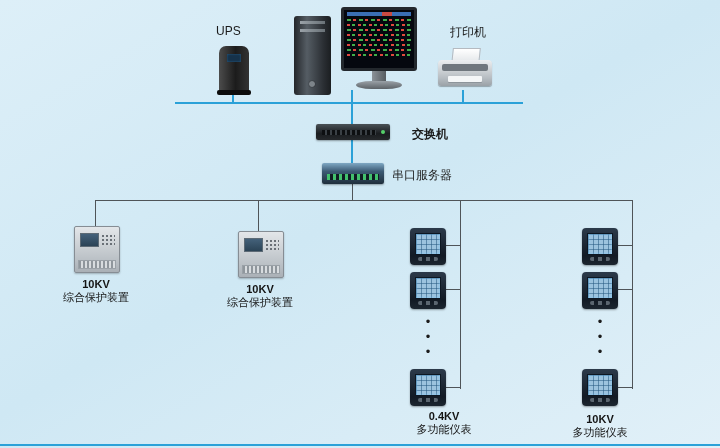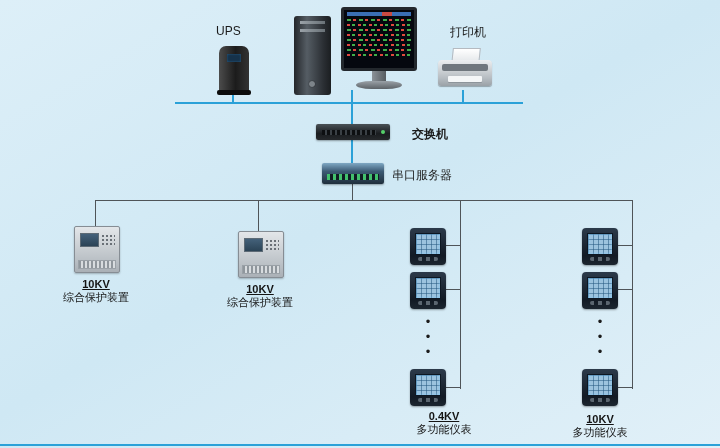--- a/index.html
+++ b/index.html
@@ -8,21 +8,21 @@
           background:linear-gradient(150deg,#ddeff8 0%,#cfe8f4 48%,#e1f0f8 100%);}
 
   
   .wire{position:absolute;background:var(--wire,#555);}
   .bus{position:absolute;background:var(--bus,#2ba1d8);}
 
   
   .lbl{position:absolute;color:#1b1b1b;font-size:12px;white-space:nowrap;}
   .node-label{position:absolute;transform:translateX(-50%);text-align:center;color:#141414;
               font-size:11px;line-height:13px;white-space:nowrap;}
-  .node-label .kv{font-weight:bold;text-decoration:underline;}
+  .node-label .kv{font-weight:bold;}
   .dots{position:absolute;transform:translateX(-50%);white-space:pre-line;font-size:13px;
         line-height:15px;color:#1b1b1b;text-align:center;}
 
   
   .ups{position:absolute;left:219px;top:46px;width:30px;height:46px;
        background:linear-gradient(90deg,#4c4c4c,#1c1c1c 55%,#333);border-radius:7px 7px 2px 2px;}
   .ups::after{content:"";position:absolute;left:-2px;right:-2px;bottom:-3px;height:5px;
        background:#0d0d0d;border-radius:2px;}
   .ups-screen{position:absolute;left:8px;top:8px;width:14px;height:8px;background:#16324a;
        border-radius:1px;box-shadow:inset 0 0 2px #2a6a9a;}

